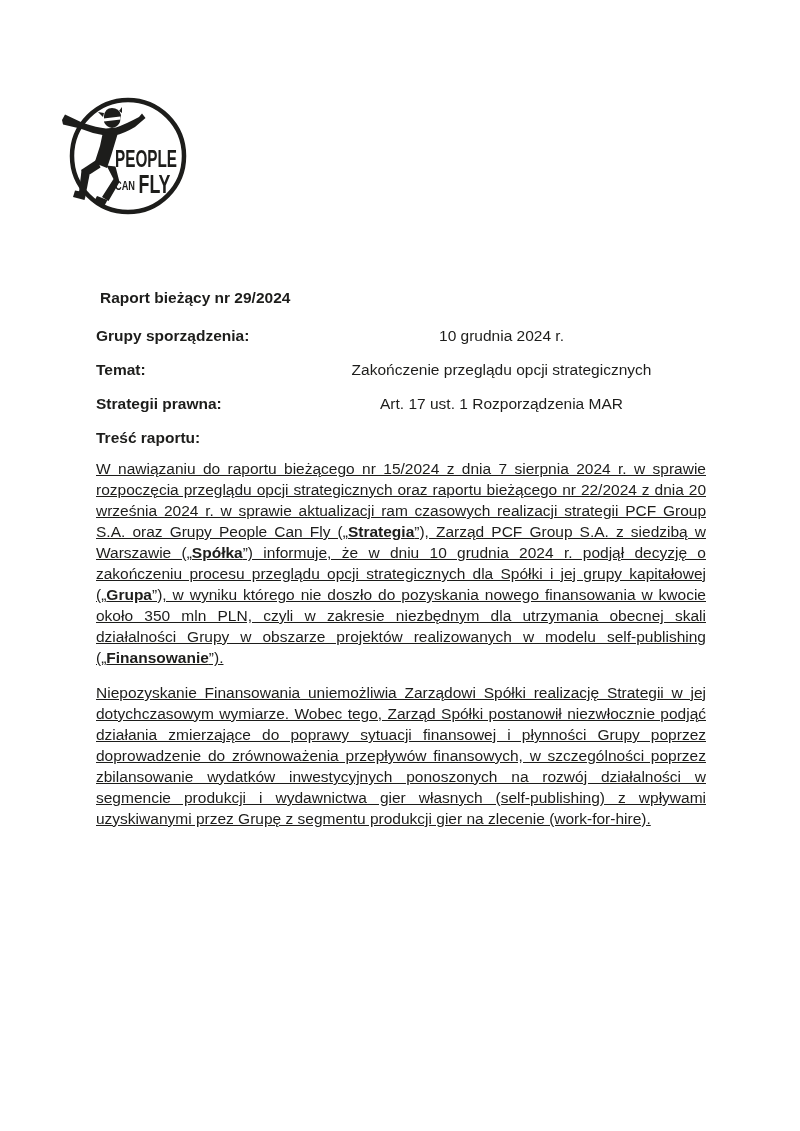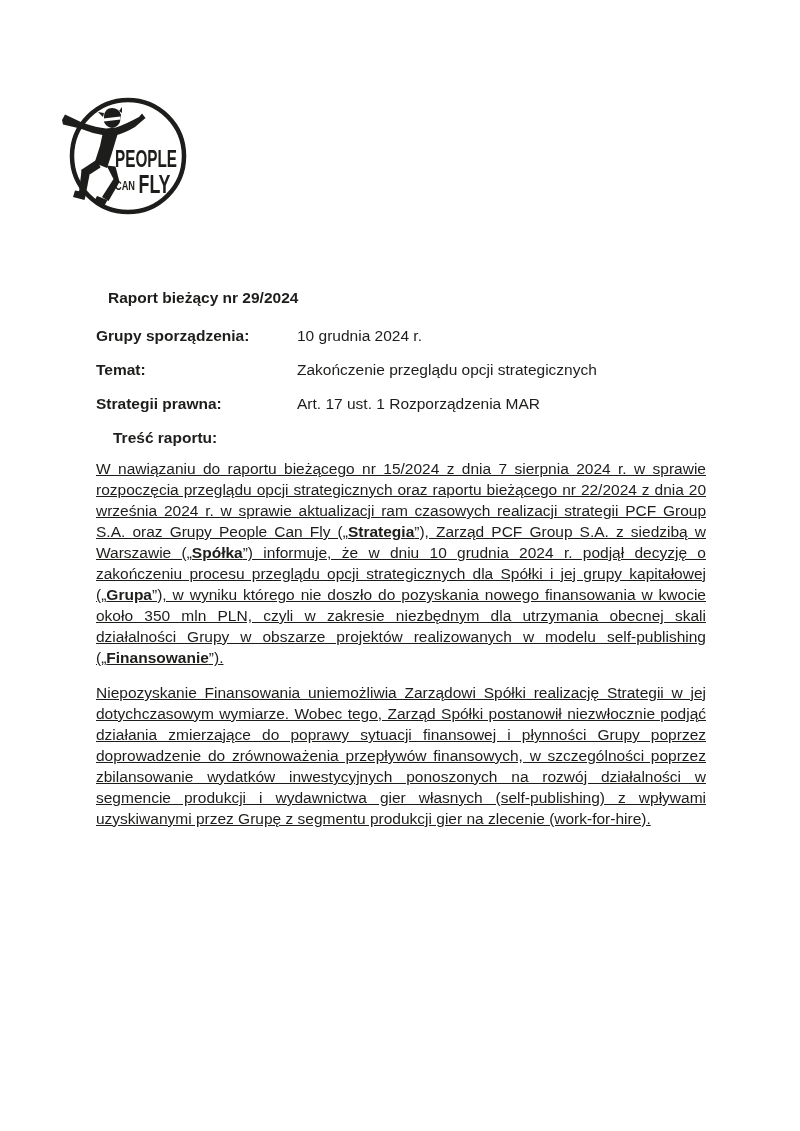--- a/index.html
+++ b/index.html
@@ -23,38 +23,39 @@
     position:absolute;
     left:96px;
     top:287px;
     width:610px;
     font-size:15.5px;
     line-height:21px;
   }
   .report-title{
     font-size:15.5px;
     font-weight:700;
-    margin:0 0 17px 12px;
+    margin:0 0 17px 4px;
     line-height:21px;
   }
   .field-row{
     display:flex;
     margin-bottom:13px;
     line-height:21px;
   }
   .field-label{
     flex:0 0 201px;
     font-weight:700;
   }
   .field-value{
     flex:1;
+    text-align:center;
   }
   .content-heading{
     font-weight:700;
-    margin:3px 0 10px 17px;
+    margin:3px 0 10px 0;
   }
   p.body-par{
     margin:0 0 14px 0;
     text-align:justify;
     text-decoration:underline;
   }
   p.body-par b{font-weight:700;}
 </style>
 </head>
 <body>

